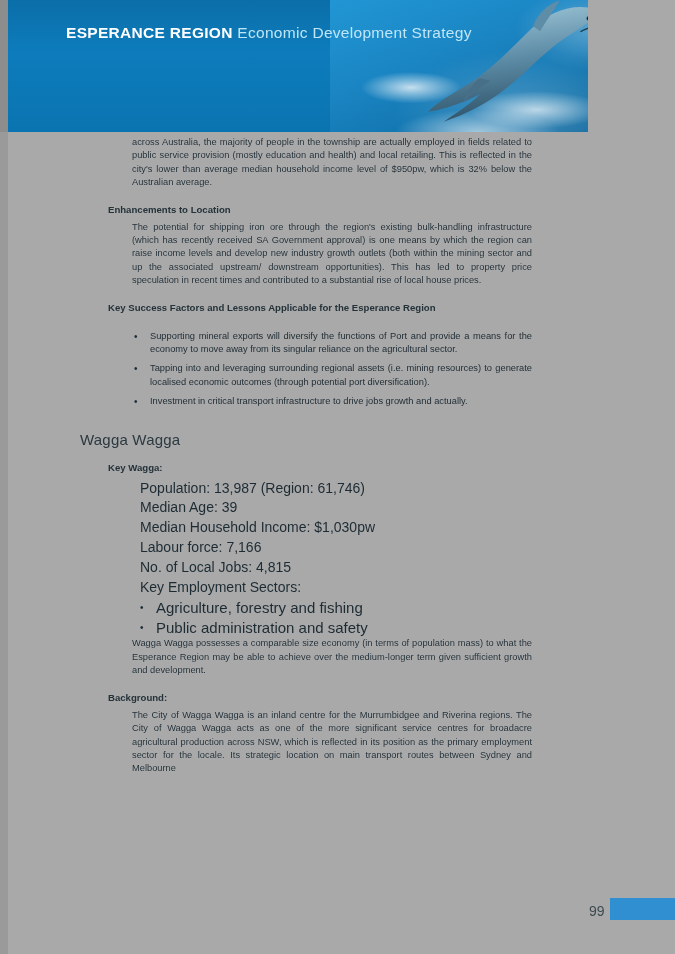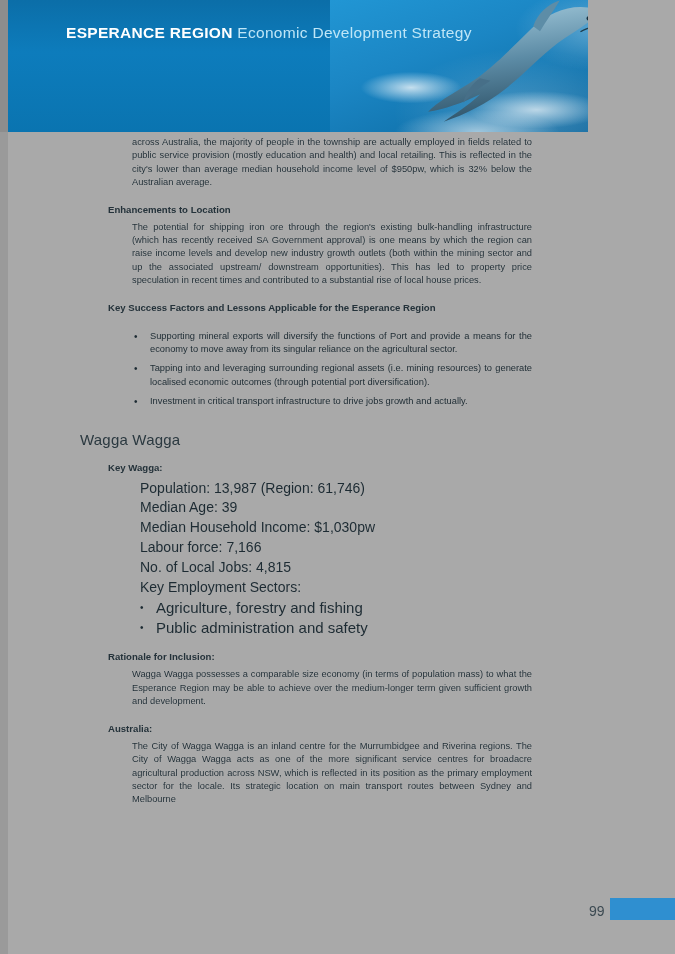--- a/index.html
+++ b/index.html
@@ -254,24 +254,23 @@
         <div class="fact">Median Household Income: $1,030pw</div>
         <div class="fact">Labour force: 7,166</div>
         <div class="fact">No. of Local Jobs: 4,815</div>
         <div class="fact">Key Employment Sectors:</div>
         <ul class="fact-bullets">
           <li>Agriculture, forestry and fishing</li>
           <li>Public administration and safety</li>
         </ul>
       </div>
 
-      <div class="h-sub">Rationale for Inclusion:</div>
       <p class="para">Wagga Wagga possesses a comparable size economy (in terms of population mass) to what the Esperance Region may be able to achieve over the medium-longer term given sufficient growth and development.</p>
 
-      <div class="h-sub">Australia:</div>
+      <div class="h-sub">Background:</div>
       <p class="para">The City of Wagga Wagga is an inland centre for the Murrumbidgee and Riverina regions. The City of Wagga Wagga acts as one of the more significant service centres for broadacre agricultural production across NSW, which is reflected in its position as the primary employment sector for the locale. Its strategic location on main transport routes between Sydney and Melbourne</p>
 
     </div>
 
     <div class="page-num">99</div>
     <div class="footer-bar"></div>
   </div>
 
 </div>
 

